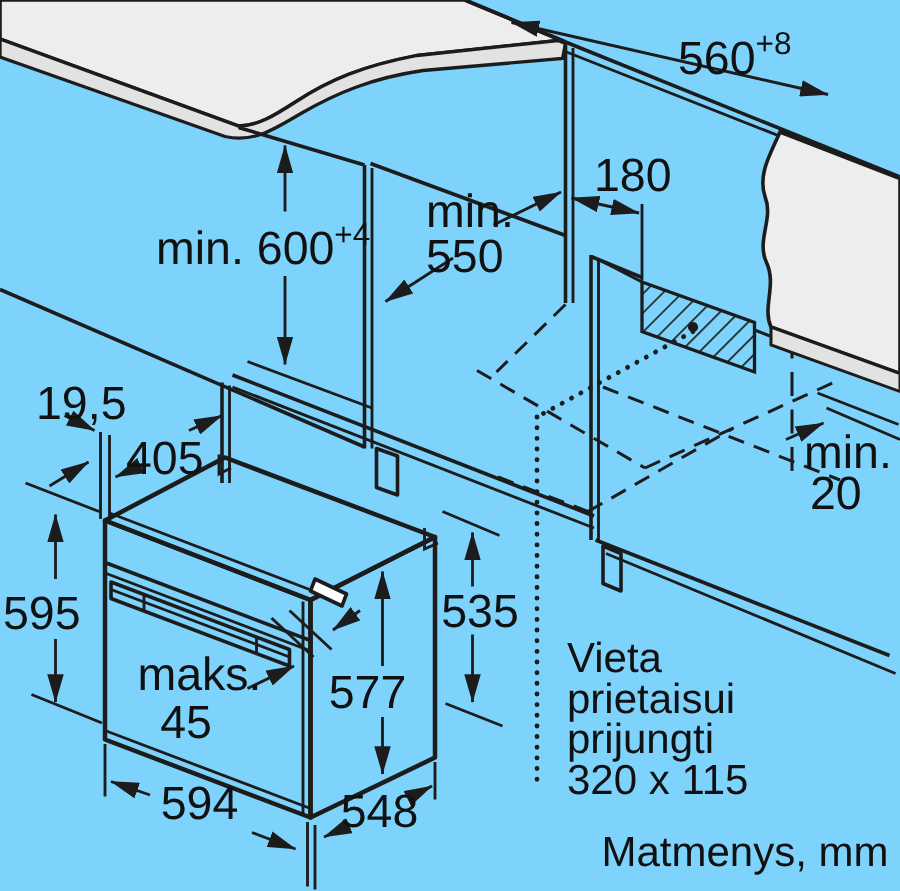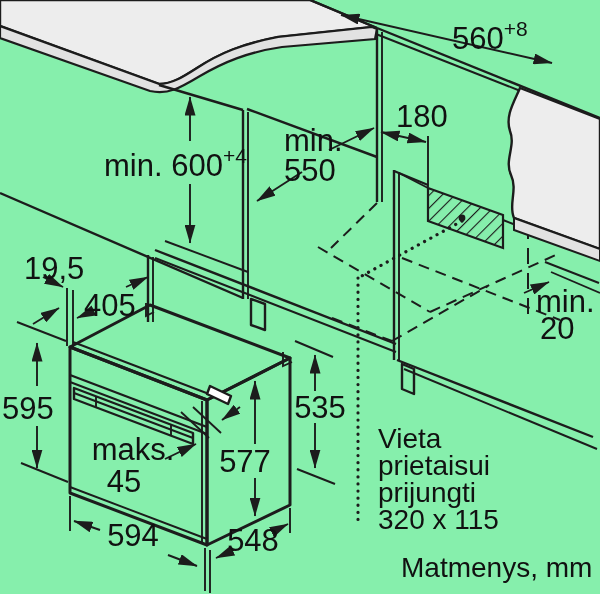--- a/index.html
+++ b/index.html
@@ -1,16 +1,16 @@
 <!DOCTYPE html>
 <html><head>
 <meta charset="utf-8">
 <style>
   html,body{margin:0;padding:0;background:#fff;}
-  .stage{position:relative;width:600px;height:594px;background:#86efac;overflow:hidden;
+  .stage{position:relative;width:600px;height:594px;background:#7dd3fc;overflow:hidden;
          font-family:"Liberation Sans", sans-serif;}
   svg{display:block;}
   .ln{stroke:#1c1c1c;stroke-width:2.4;fill:none;stroke-linejoin:round;}
   .lnthick{stroke:#1c1c1c;stroke-width:3;fill:none;stroke-linejoin:round;}
   .thin{stroke:#1c1c1c;stroke-width:1.9;fill:none;}
   .dash{stroke:#1c1c1c;stroke-width:2;fill:none;stroke-dasharray:11 7;}
   .ldash{stroke:#1c1c1c;stroke-width:2;fill:none;stroke-dasharray:16 9;}
   .dot{stroke:#1c1c1c;stroke-width:3.2;fill:none;stroke-dasharray:0.1 7;stroke-linecap:round;}
   .dim{stroke:#1c1c1c;stroke-width:1.9;fill:none;}
   text{fill:#111;font-family:"Liberation Sans", sans-serif;}

